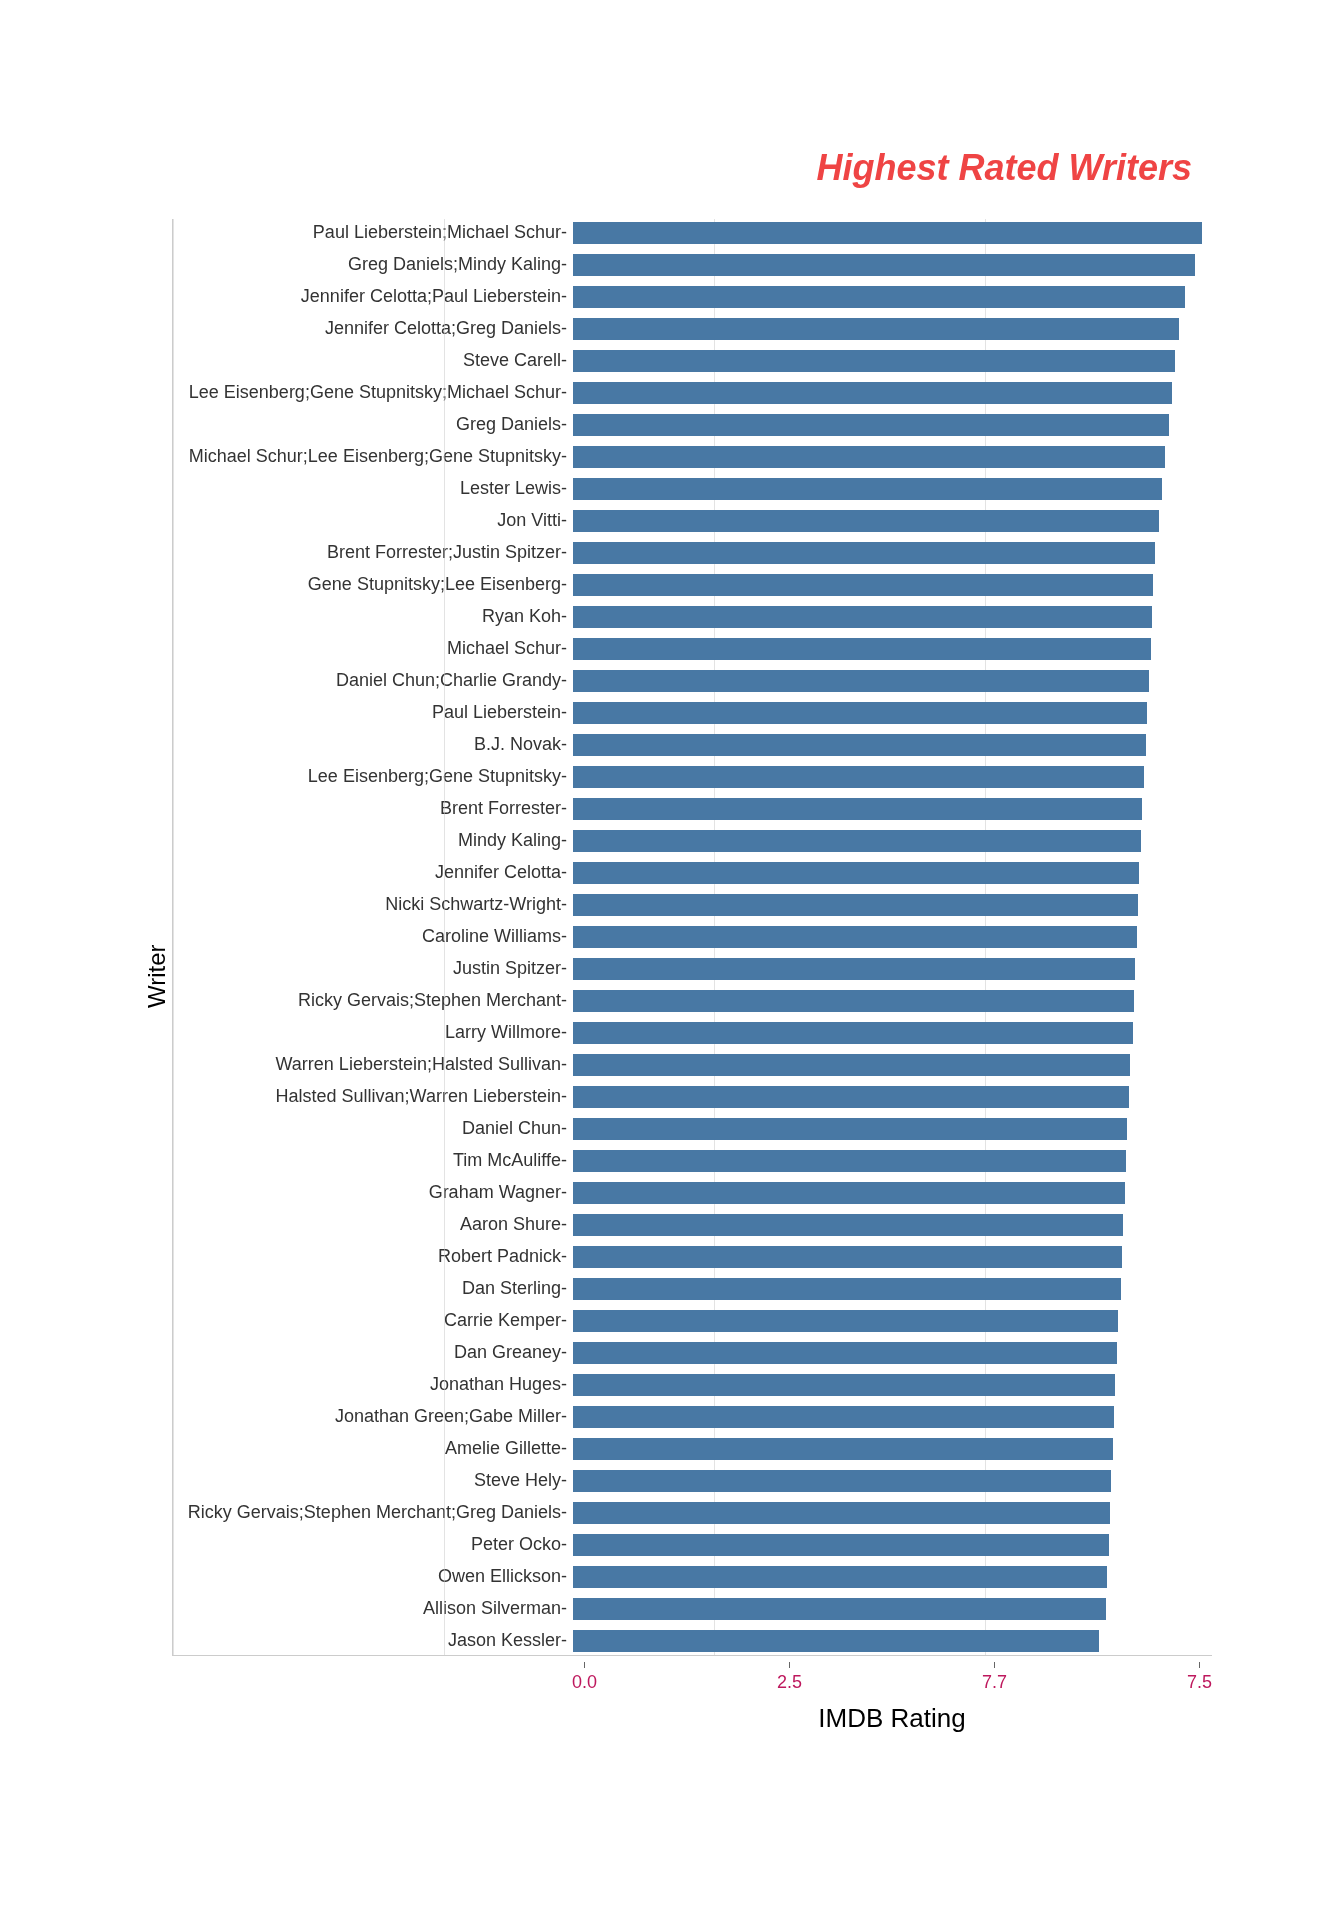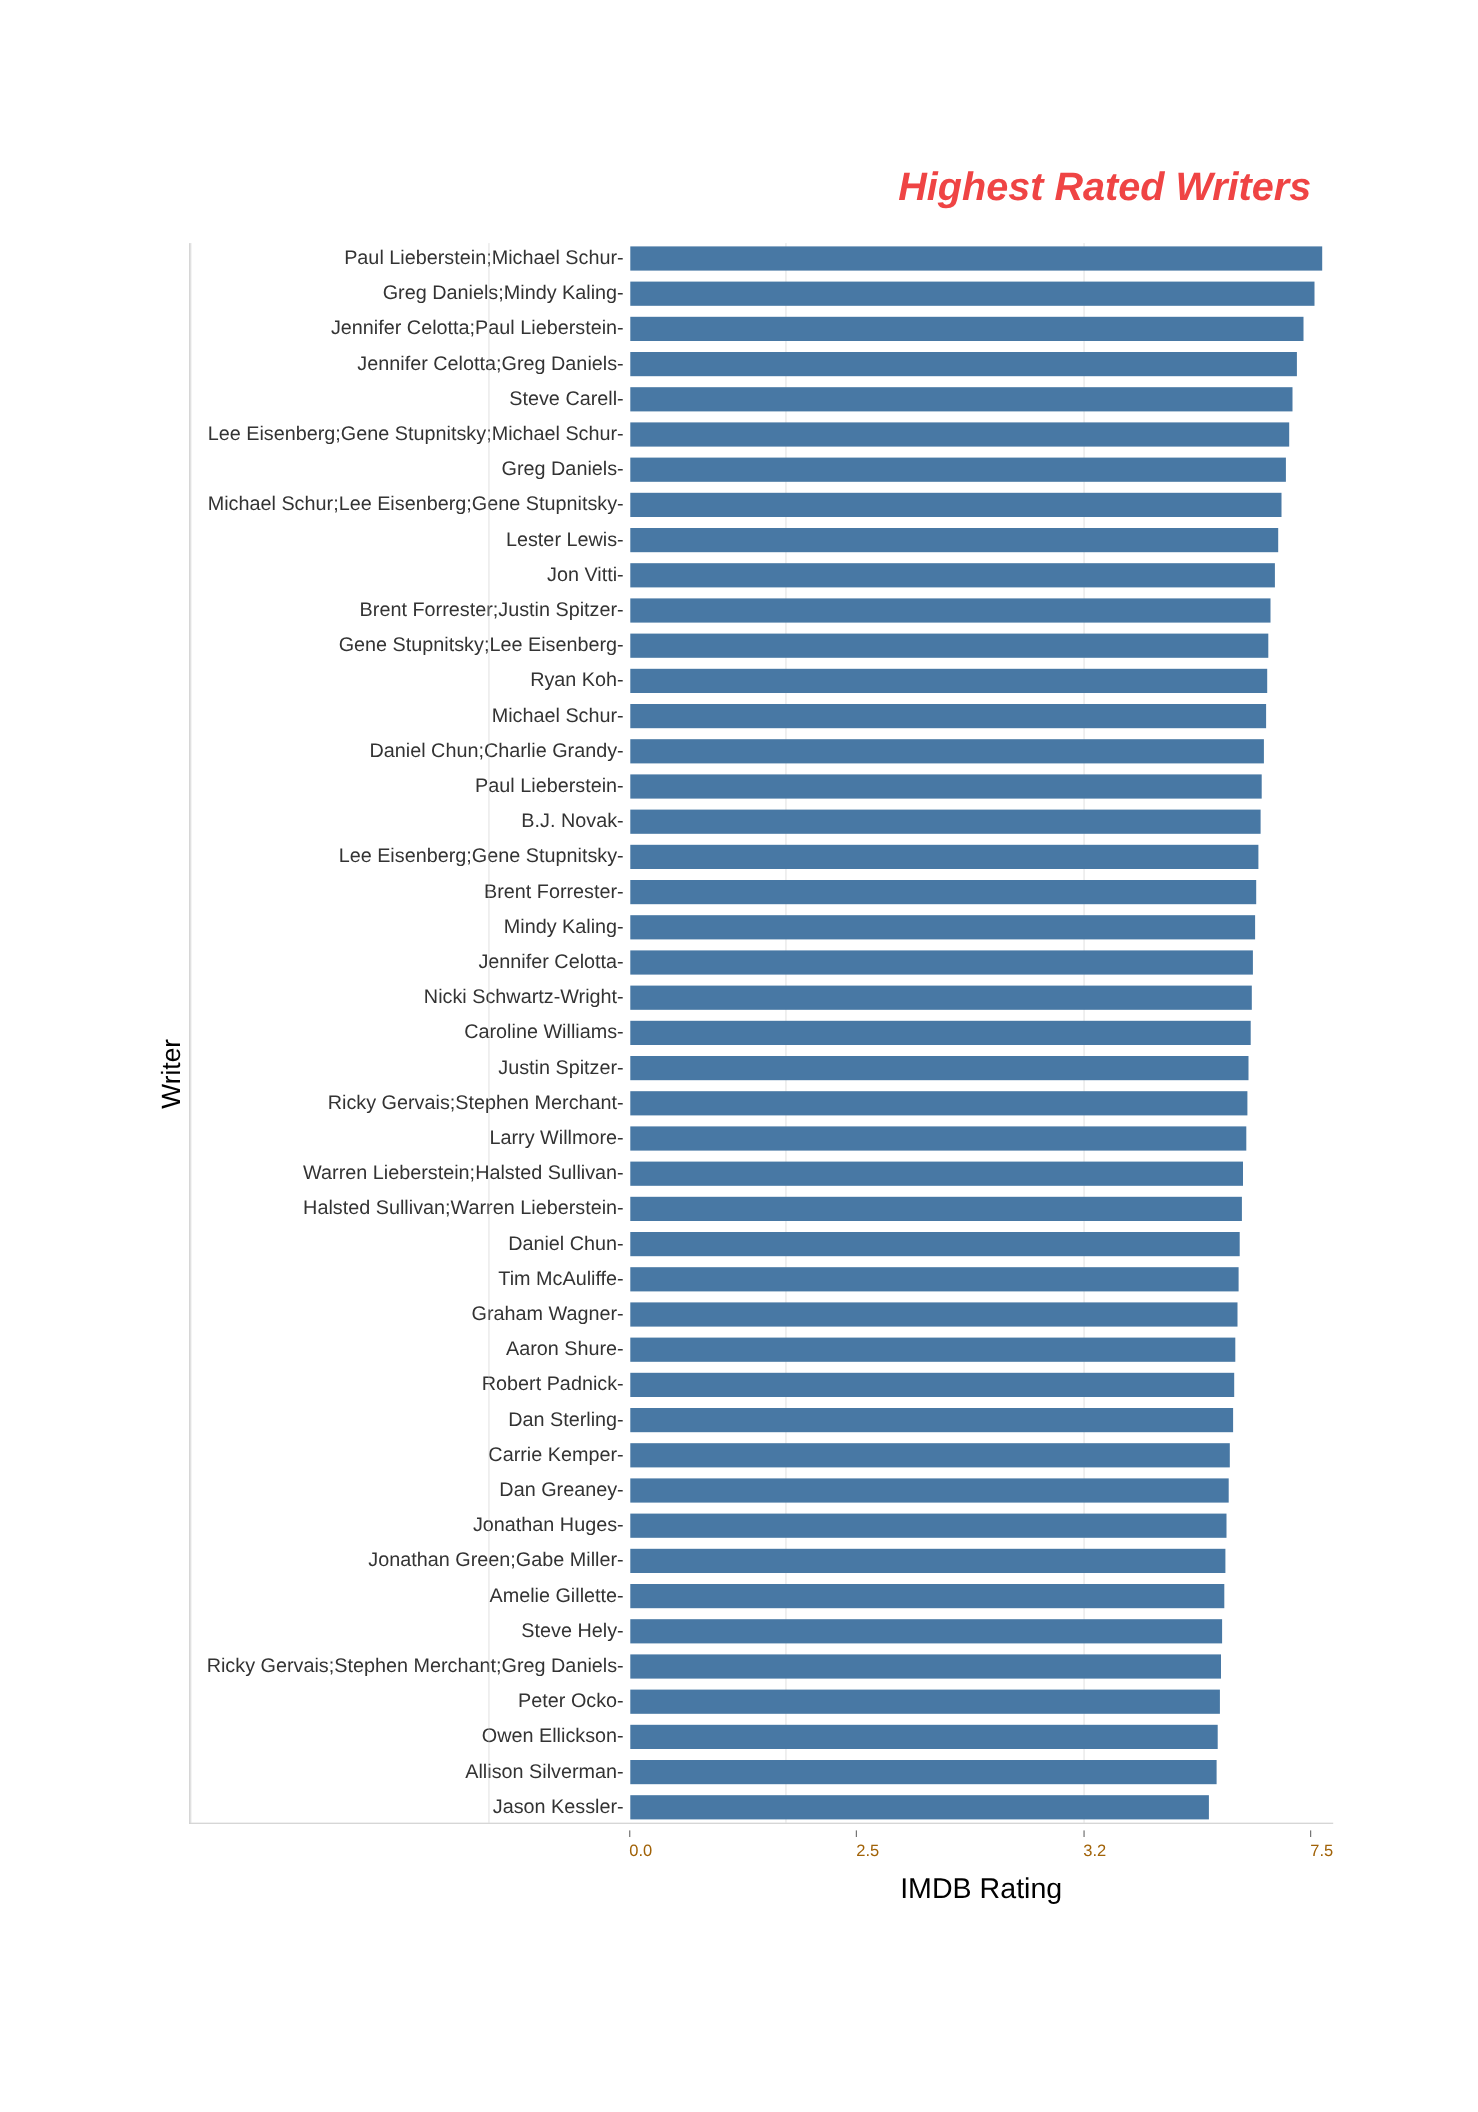--- a/index.html
+++ b/index.html
@@ -91,22 +91,23 @@
     .x-axis-ticks {
       flex: 1;
       display: flex;
       flex-direction: row;
       justify-content: space-between;
       position: relative;
     }
     .x-tick {
       display: flex;
       flex-direction: column;
-      font-size: 15px;
-      color: #a16207;
+      align-items: center;
+      font-size: 18px;
+      color: #be185d;
     }
     .x-tick-line {
       width: 1px;
       height: 6px;
       background: #666;
       margin-bottom: 4px;
     }
     .x-axis-label {
       text-align: center;
       font-size: 26px;
@@ -423,21 +424,21 @@
         <div class="x-tick">
               <div class="x-tick-line"></div>
               <div>0.0</div>
             </div>
             <div class="x-tick">
               <div class="x-tick-line"></div>
               <div>2.5</div>
             </div>
             <div class="x-tick">
               <div class="x-tick-line"></div>
-              <div>3.2</div>
+              <div>7.7</div>
             </div>
             <div class="x-tick">
               <div class="x-tick-line"></div>
               <div>7.5</div>
             </div>
           </div>
       </div>
       <div class="x-axis-label">IMDB Rating</div>
     </div>
   </div>

